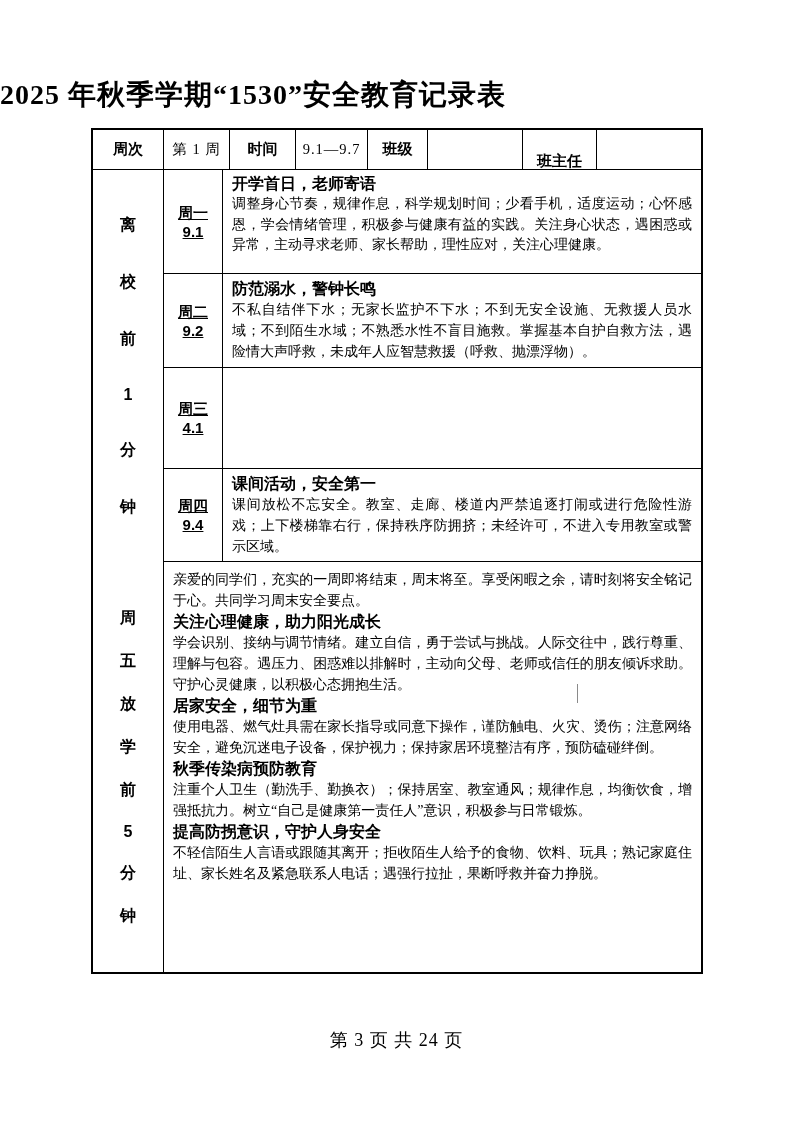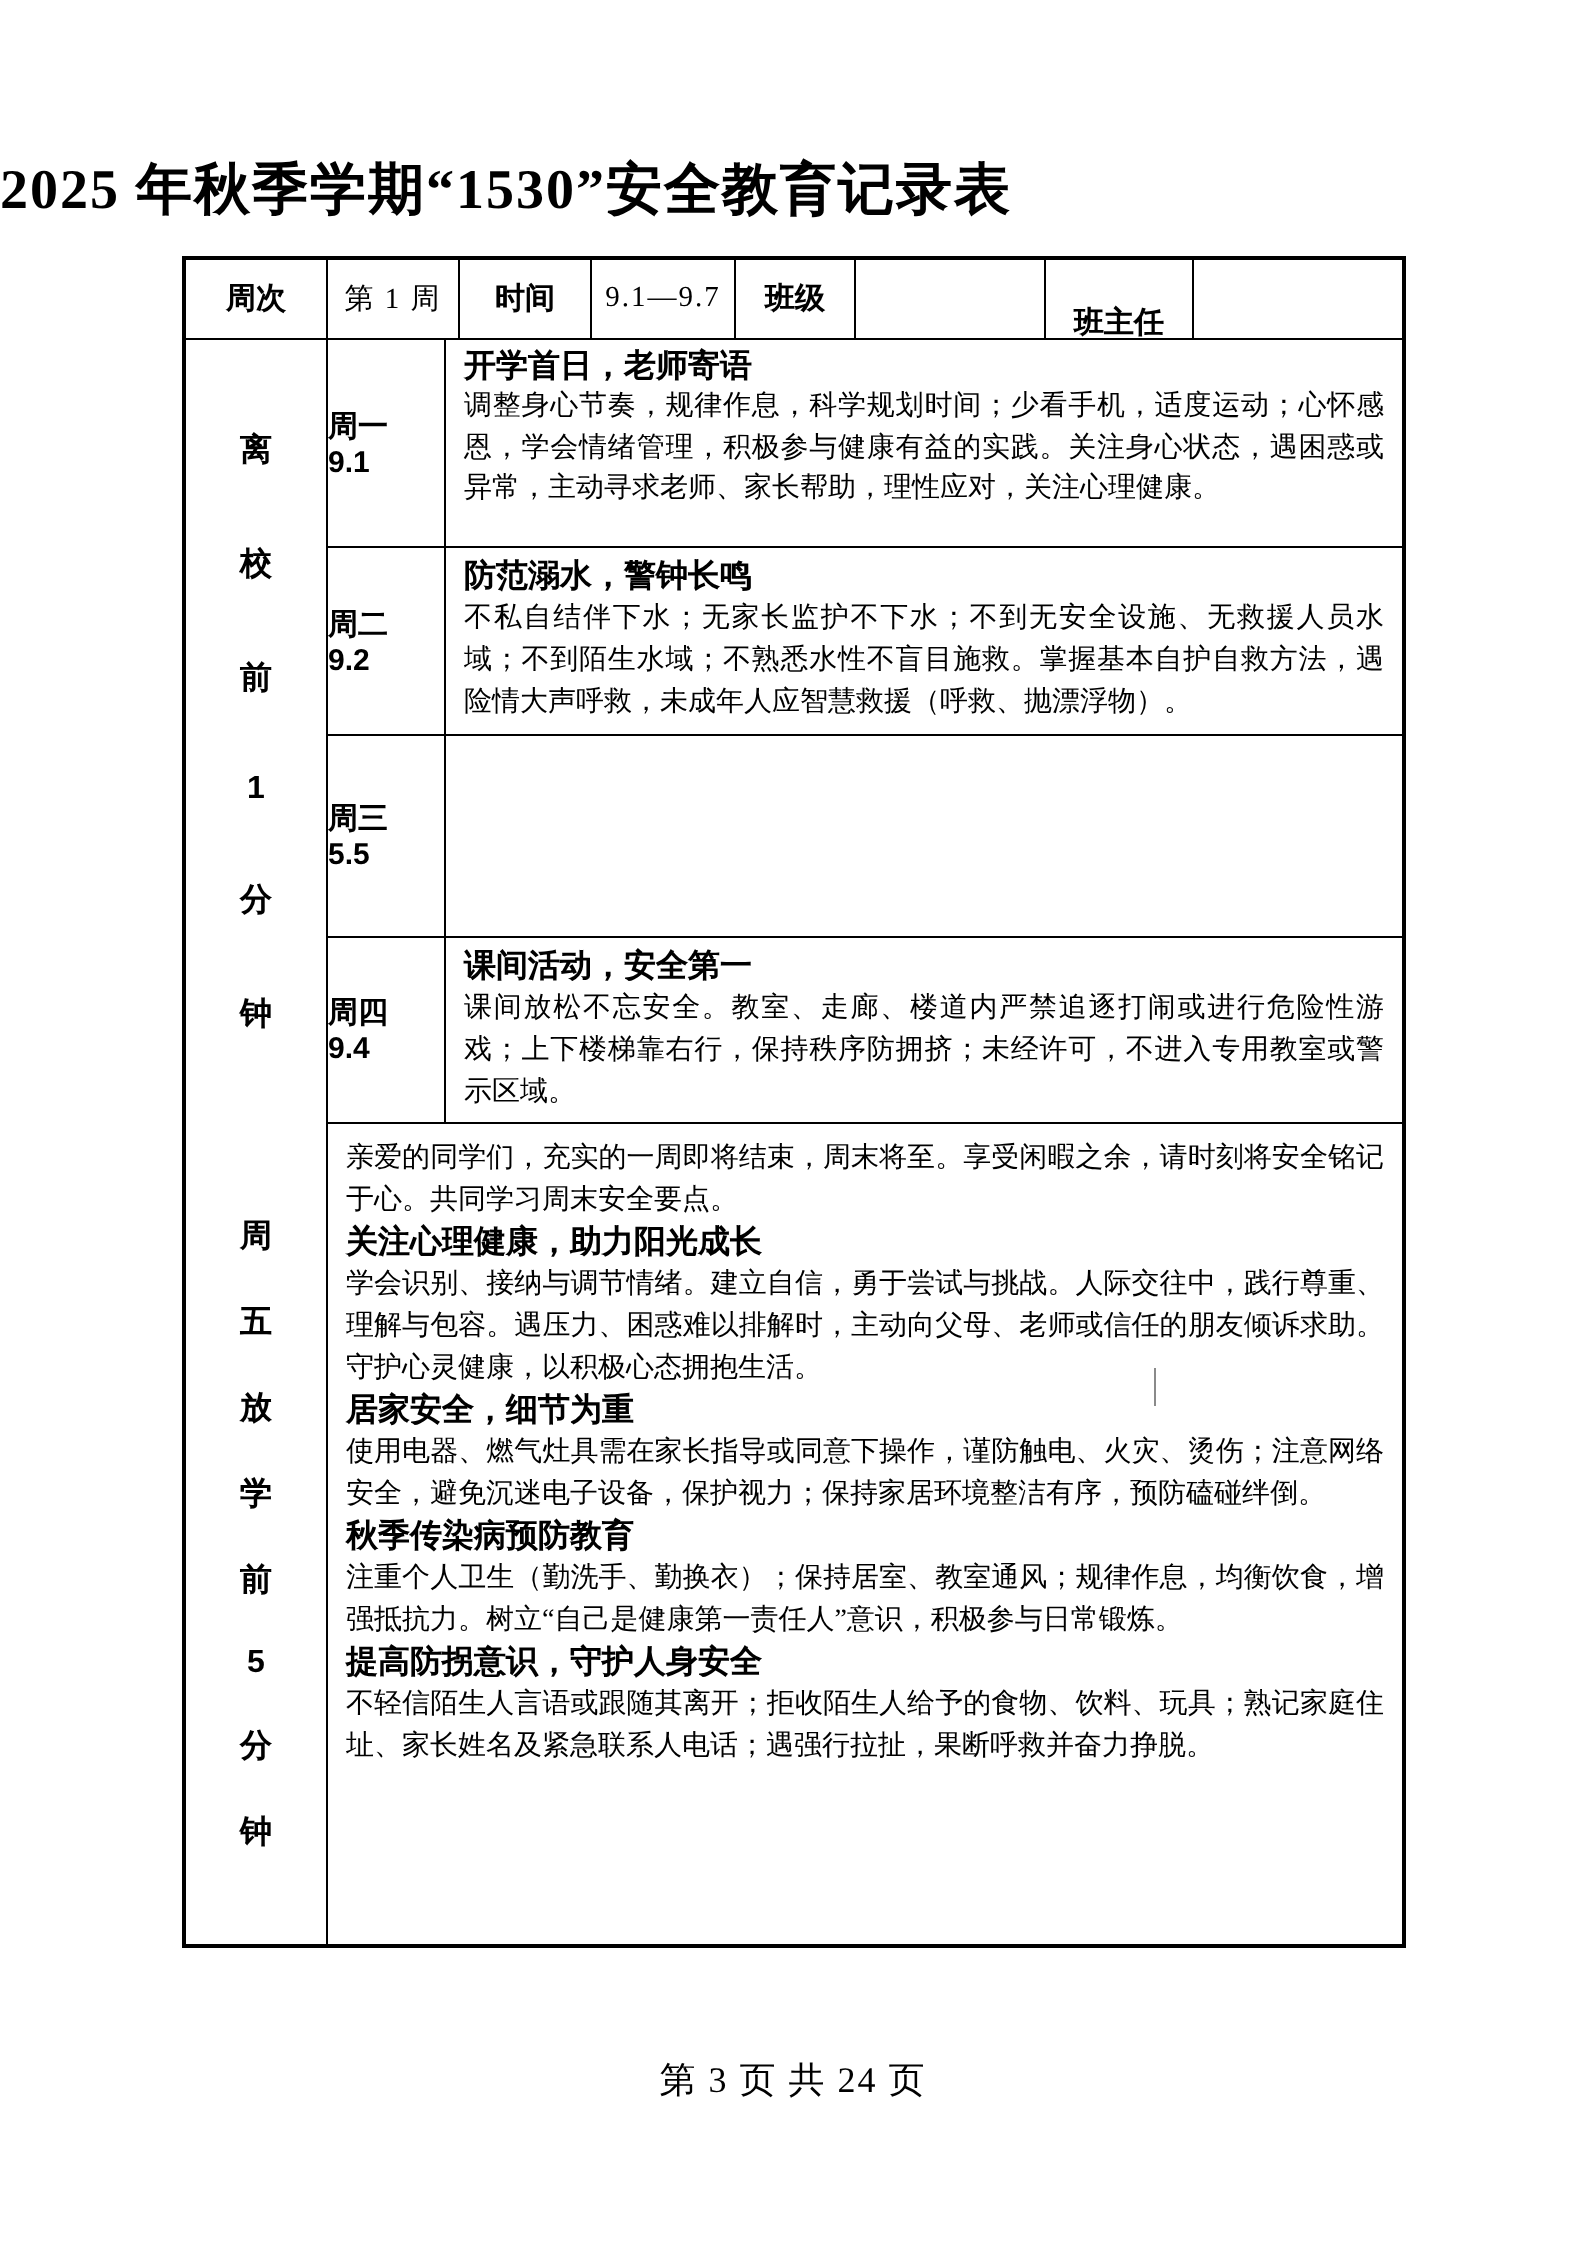--- a/index.html
+++ b/index.html
@@ -32,22 +32,22 @@
   
   .side{
     width:71px;display:flex;flex-direction:column;align-items:center;justify-content:center;
     font-family:"Liberation Sans","DejaVu Sans",sans-serif;font-weight:700;font-size:16px;
   }
   .side1{gap:36px;}
   .side2{gap:22px;}
   .subcol{flex:1;display:flex;flex-direction:column;}
   .subrow{display:flex;box-sizing:border-box;}
   .subrow .day{
-    width:59px;display:flex;flex-direction:column;align-items:flex-start;justify-content:center;
-    font-family:"Liberation Sans","DejaVu Sans",sans-serif;font-weight:700;font-size:15px;
+    width:59px;display:flex;flex-direction:column;align-items:center;justify-content:center;
+    font-family:"Liberation Sans","DejaVu Sans",sans-serif;font-weight:700;font-size:15px;text-decoration:underline;
   }
   .subrow .content{flex:1;padding:4px 9px 2px 9px;}
   .h{
     font-family:"Liberation Sans","DejaVu Sans",sans-serif;font-weight:700;
     font-size:16px;line-height:21px;margin:0;
   }
   .b{font-size:14px;line-height:21px;margin:0;text-align:justify;}
   .r1 .h,.r1 .b{line-height:20.3px;}
   .fri{flex:1;padding:7px 9px 4px 9px;}
   .fri p{margin:0;}
@@ -106,21 +106,21 @@
           </div>
           <div class="c content last">
             <p class="h">防范溺水，警钟长鸣</p>
             <p class="b">不私自结伴下水；无家长监护不下水；不到无安全设施、无救援人员水域；不到陌生水域；不熟悉水性不盲目施救。掌握基本自护自救方法，遇险情大声呼救，未成年人应智慧救援（呼救、抛漂浮物）。</p>
           </div>
         </div>
 
         <div class="subrow bb" style="height:101px;">
           <div class="c day">
             <span>周三</span>
-            <span>5.5</span>
+            <span>4.1</span>
           </div>
         </div>
 
         <div class="subrow bb" style="height:93px;">
           <div class="c day">
             <span>周四</span>
             <span>9.4</span>
           </div>
           <div class="c content last">
             <p class="h">课间活动，安全第一</p>

